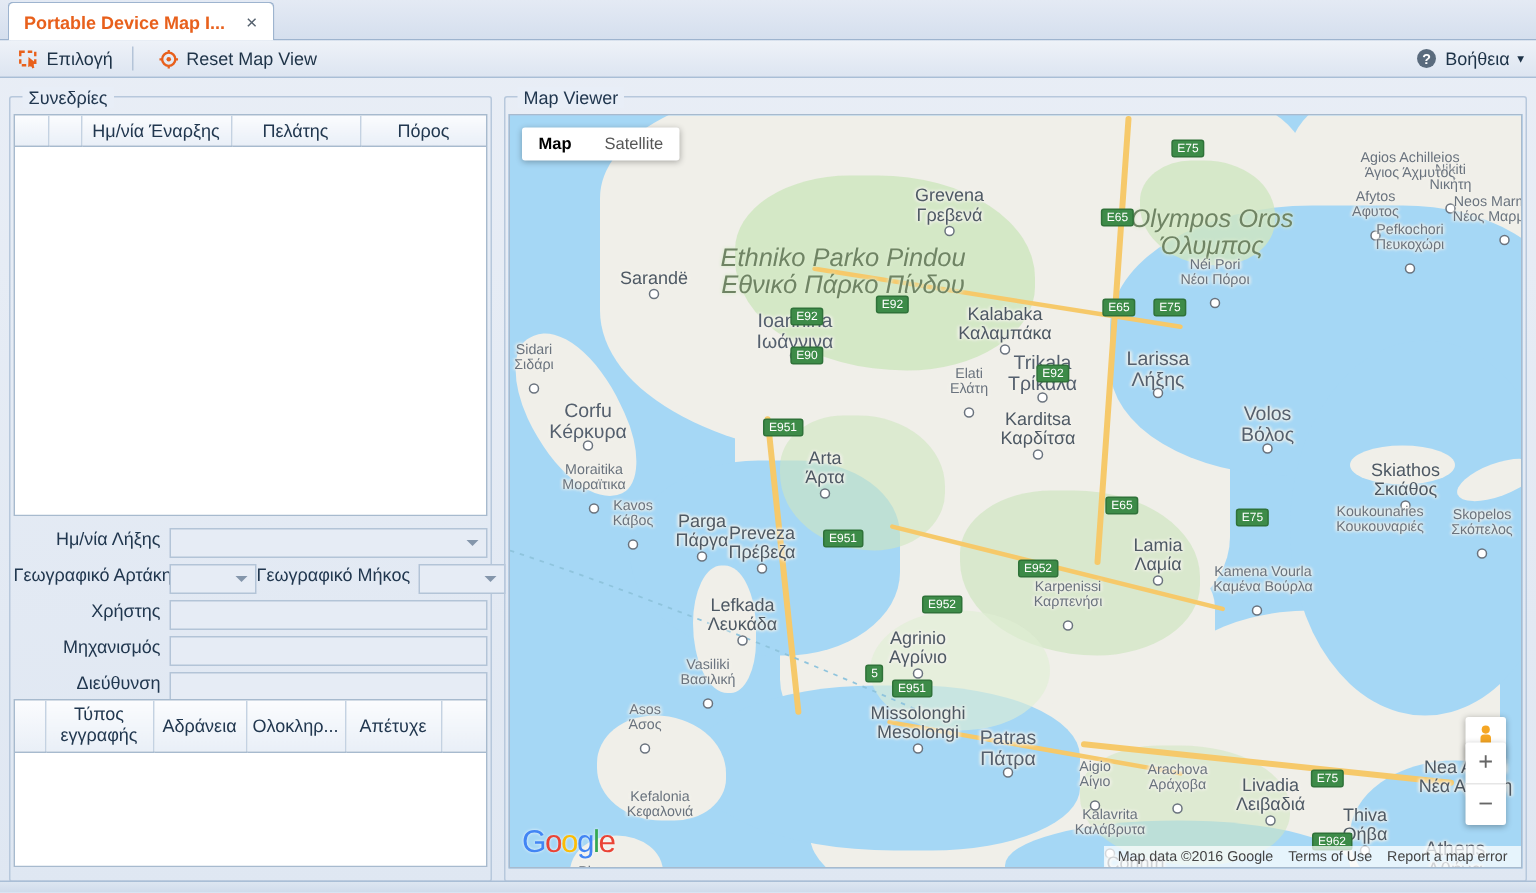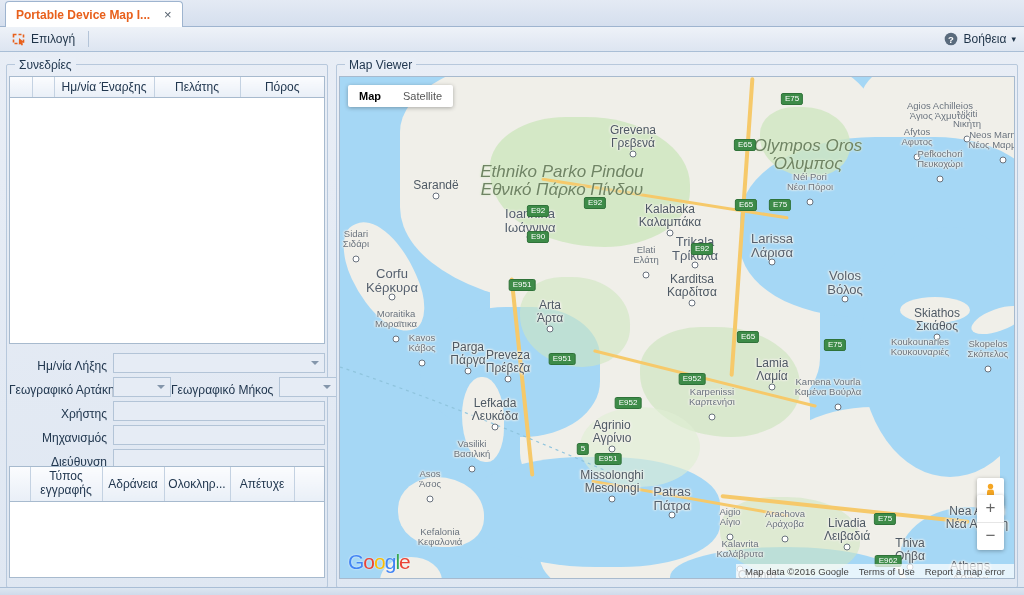--- a/index.html
+++ b/index.html
@@ -155,21 +155,21 @@
     width: 316px; height: 112px;
   }
 
   
   .form {
     position: absolute;
     left: 3px; top: 294px;
     width: 316px; height: 110px;
   }
   .frow {
-    display: flex; align-items: flex-end;
+    display: flex; align-items: flex-start;
     height: 21px; margin-bottom: 3px;
   }
   .flabel {
     width: 104px;
     text-align: right;
     padding-right: 6px;
     font-size: 12px;
     color: #21374f;
     white-space: nowrap;
     box-sizing: border-box;
@@ -370,20 +370,30 @@
     <div class="tb-btn">
       <span class="ico ico-select">
         <svg width="14" height="13" viewBox="0 0 14 13">
           <rect x="1.5" y="1.5" width="10" height="9" fill="none" stroke="#e8601c" stroke-width="1.6" stroke-dasharray="3,2"></rect>
           <path d="M7 5 L12.5 9.5 L9.8 9.8 L11 12 L9.6 12.6 L8.5 10.4 L6.8 11.8 Z" fill="#e8601c"></path>
         </svg>
       </span>
       <span>Επιλογή</span>
     </div>
     <div class="tb-sep"></div>
+    <div class="tb-btn">
+      <span class="ico ico-target">
+        <svg width="13" height="13" viewBox="0 0 13 13">
+          <circle cx="6.5" cy="6.5" r="4.4" fill="none" stroke="#e8601c" stroke-width="1.6"></circle>
+          <circle cx="6.5" cy="6.5" r="1.5" fill="#e8601c"></circle>
+          <path d="M6.5 0.3 V2.2 M6.5 10.8 V12.7 M0.3 6.5 H2.2 M10.8 6.5 H12.7" stroke="#e8601c" stroke-width="1.5"></path>
+        </svg>
+      </span>
+      <span>Reset Map View</span>
+    </div>
     <div class="tb-spacer"></div>
     <div class="help-btn">
       <span class="ico ico-help">
         <svg width="14" height="14" viewBox="0 0 14 14">
           <circle cx="7" cy="7" r="6.3" fill="#5a6b7d"></circle>
           <text x="7" y="10.6" font-size="9.5" fill="#ffffff" text-anchor="middle" font-family="Liberation Sans, sans-serif" font-weight="bold">?</text>
         </svg>
       </span>
       <span>Βοήθεια</span>
       <span style="font-size:9px;">▾</span>
@@ -580,21 +590,21 @@
               <span class="el">Τρίκαλα</span>
             </div>
             <div class="citydot" style="left: 355px; top: 188px;"></div>
             <div class="maplabel small" style="left: 306px; top: 168px;">
               <span class="en">Elati</span>
               <span class="el">Ελάτη</span>
             </div>
             <div class="citydot" style="left: 306px; top: 198px;"></div>
             <div class="maplabel big" style="left: 432px; top: 155px;">
               <span class="en">Larissa</span>
-              <span class="el">Λάρισα</span>
+              <span class="el">Λήξης</span>
             </div>
             <div class="citydot" style="left: 432px; top: 185px;"></div>
             <div class="maplabel city" style="left: 352px; top: 196px;">
               <span class="en">Karditsa</span>
               <span class="el">Καρδίτσα</span>
             </div>
             <div class="citydot" style="left: 352px; top: 226px;"></div>
             <div class="maplabel park" style="left: 468px; top: 60px;">
               <span class="en">Olympos Oros</span>
               <span class="el">Όλυμπος</span>
@@ -655,21 +665,21 @@
             <div class="maplabel city" style="left: 168px; top: 272px;">
               <span class="en">Preveza</span>
               <span class="el">Πρέβεζα</span>
             </div>
             <div class="citydot" style="left: 168px; top: 302px;"></div>
             <div class="maplabel city" style="left: 432px; top: 280px;">
               <span class="en">Lamia</span>
               <span class="el">Λαμία</span>
             </div>
             <div class="citydot" style="left: 432px; top: 310px;"></div>
-            <div class="maplabel small" style="left: 488px; top: 300px;">
+            <div class="maplabel small" style="left: 502px; top: 300px;">
               <span class="en">Kamena Vourla</span>
               <span class="el">Καμένα Βούρλα</span>
             </div>
             <div class="citydot" style="left: 498px; top: 330px;"></div>
             <div class="maplabel small" style="left: 372px; top: 310px;">
               <span class="en">Karpenissi</span>
               <span class="el">Καρπενήσι</span>
             </div>
             <div class="citydot" style="left: 372px; top: 340px;"></div>
             <div class="maplabel city" style="left: 155px; top: 320px;">

